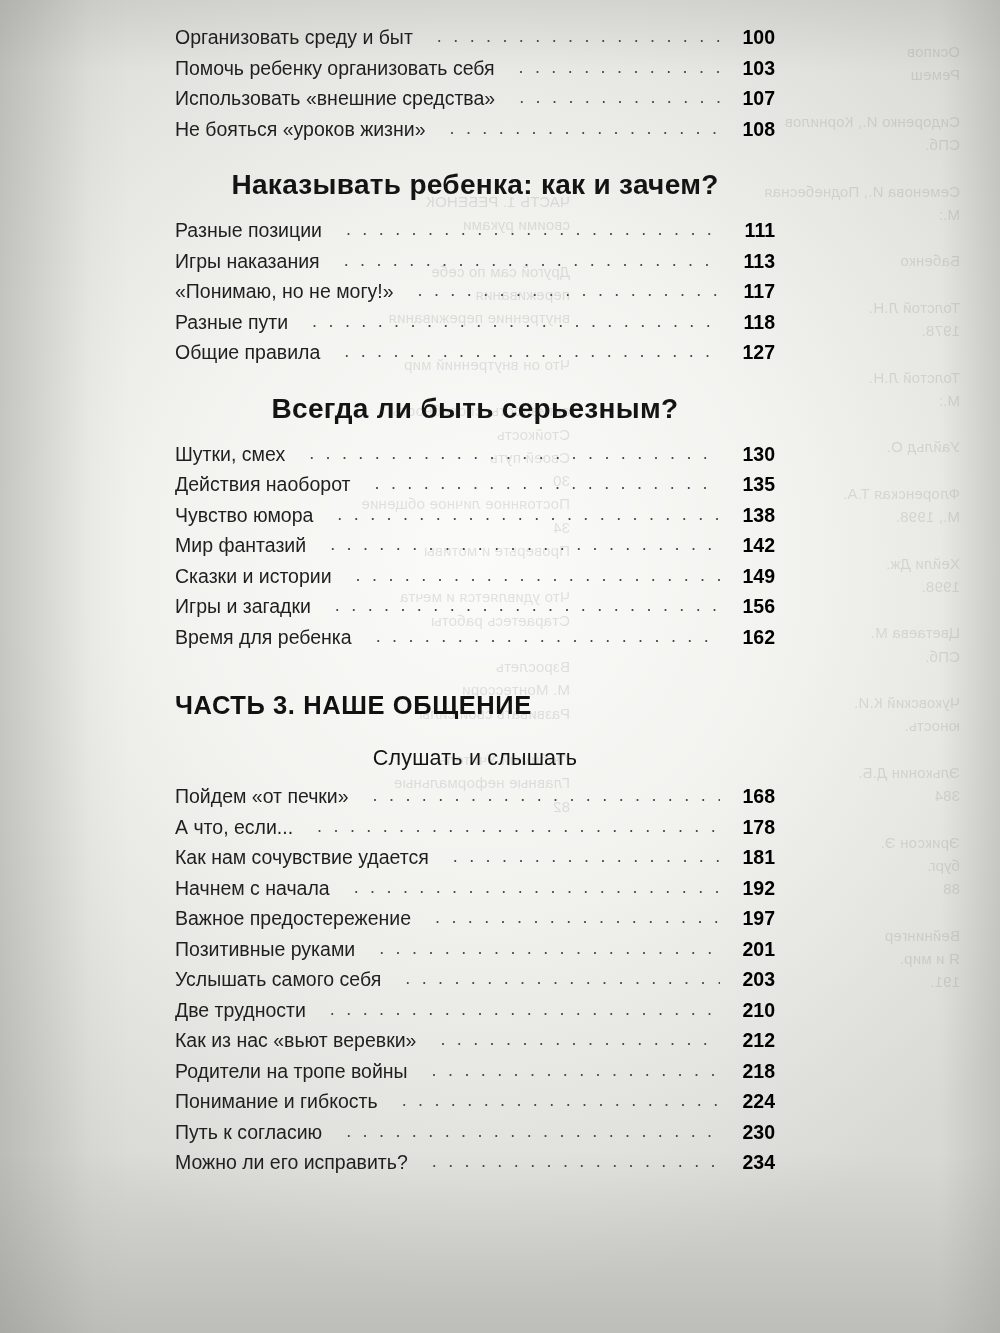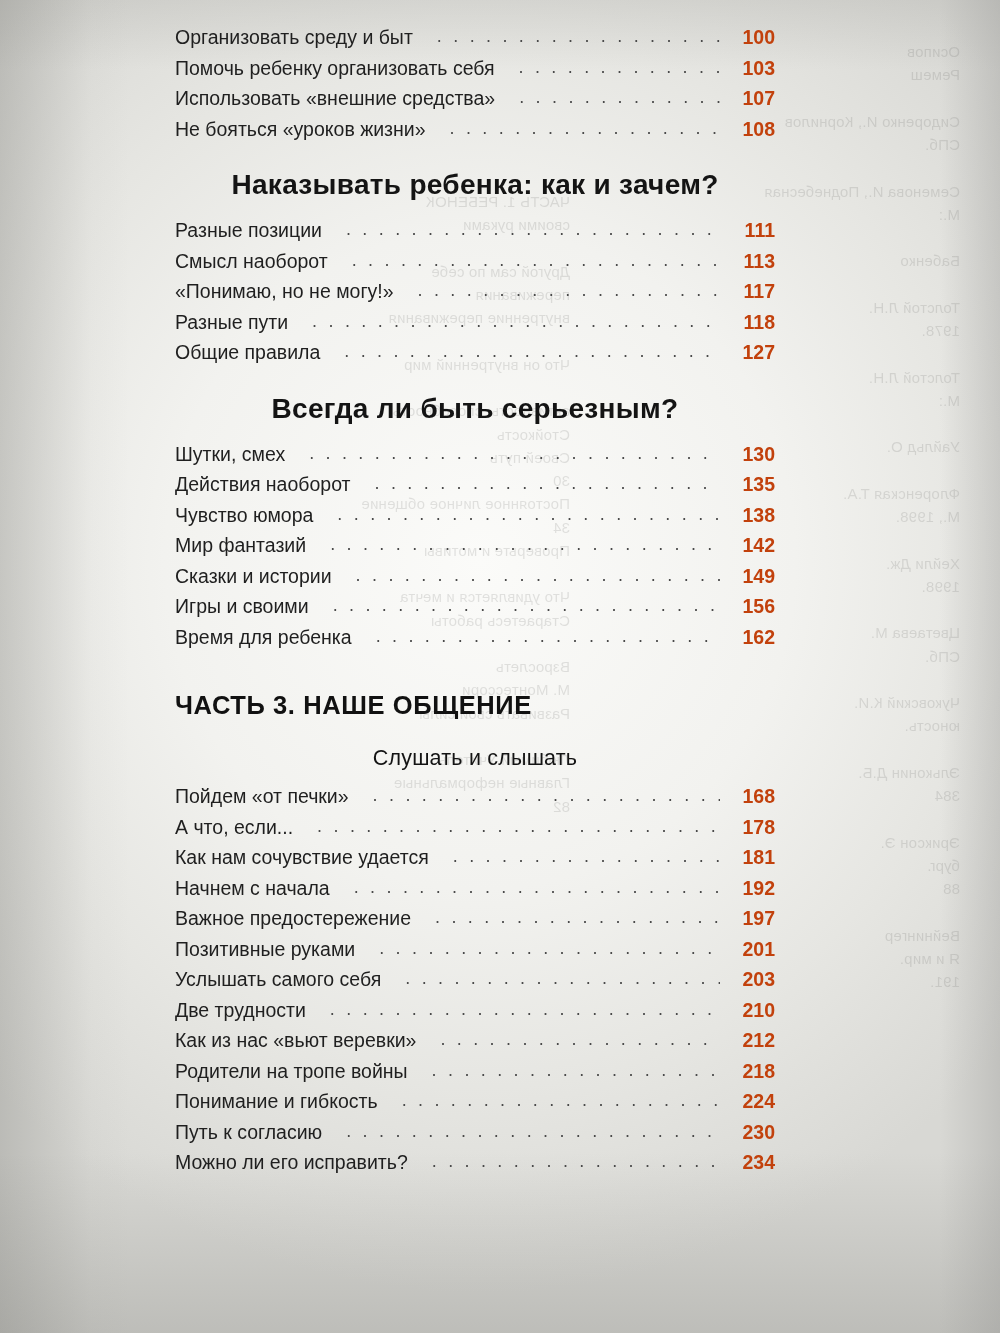--- a/index.html
+++ b/index.html
@@ -95,21 +95,21 @@
     white-space: nowrap;
     color: #4a4a4a;
     font-size: 18px;
     letter-spacing: 3.2px;
     transform: translateY(-2px);
   }
   .entry .page-num {
     width: 44px;
     text-align: right;
     font-weight: bold;
-    color: #c2410c;
+    color: #000000;
     font-size: 19.5px;
   }
   h2.section {
     text-align: center;
     font-size: 28px;
     font-weight: bold;
     margin: 30px 0 20px 0;
     color: #141414;
     letter-spacing: 0.3px;
   }
@@ -240,21 +240,21 @@
       </div>
 
       <h2 class="section">Наказывать ребенка: как и зачем?</h2>
       <div class="group">
         <div class="entry">
           <span class="title">Разные позиции</span>
           <span class="dots">. . . . . . . . . . . . . . . . . . . . . . . . . . . . . . . . . . . . . . . . . . . . . . . . .</span>
           <span class="page-num">111</span>
         </div>
         <div class="entry">
-          <span class="title">Смысл наоборот</span>
+          <span class="title">Игры наказания</span>
           <span class="dots">. . . . . . . . . . . . . . . . . . . . . . . . . . . . . . . . . . . . . . . . . . . . . . . . .</span>
           <span class="page-num">113</span>
         </div>
         <div class="entry">
           <span class="title">«Понимаю, но не могу!»</span>
           <span class="dots">. . . . . . . . . . . . . . . . . . . . . . . . . . . . . . . . . . . . . . . . . . . . . . . . .</span>
           <span class="page-num">117</span>
         </div>
         <div class="entry">
           <span class="title">Разные пути</span>
@@ -289,21 +289,21 @@
           <span class="title">Мир фантазий</span>
           <span class="dots">. . . . . . . . . . . . . . . . . . . . . . . . . . . . . . . . . . . . . . . . . . . . . . . . .</span>
           <span class="page-num">142</span>
         </div>
         <div class="entry">
           <span class="title">Сказки и истории</span>
           <span class="dots">. . . . . . . . . . . . . . . . . . . . . . . . . . . . . . . . . . . . . . . . . . . . . . . . .</span>
           <span class="page-num">149</span>
         </div>
         <div class="entry">
-          <span class="title">Игры и своими</span>
+          <span class="title">Игры и загадки</span>
           <span class="dots">. . . . . . . . . . . . . . . . . . . . . . . . . . . . . . . . . . . . . . . . . . . . . . . . .</span>
           <span class="page-num">156</span>
         </div>
         <div class="entry">
           <span class="title">Время для ребенка</span>
           <span class="dots">. . . . . . . . . . . . . . . . . . . . . . . . . . . . . . . . . . . . . . . . . . . . . . . . .</span>
           <span class="page-num">162</span>
         </div>
       </div>
 

